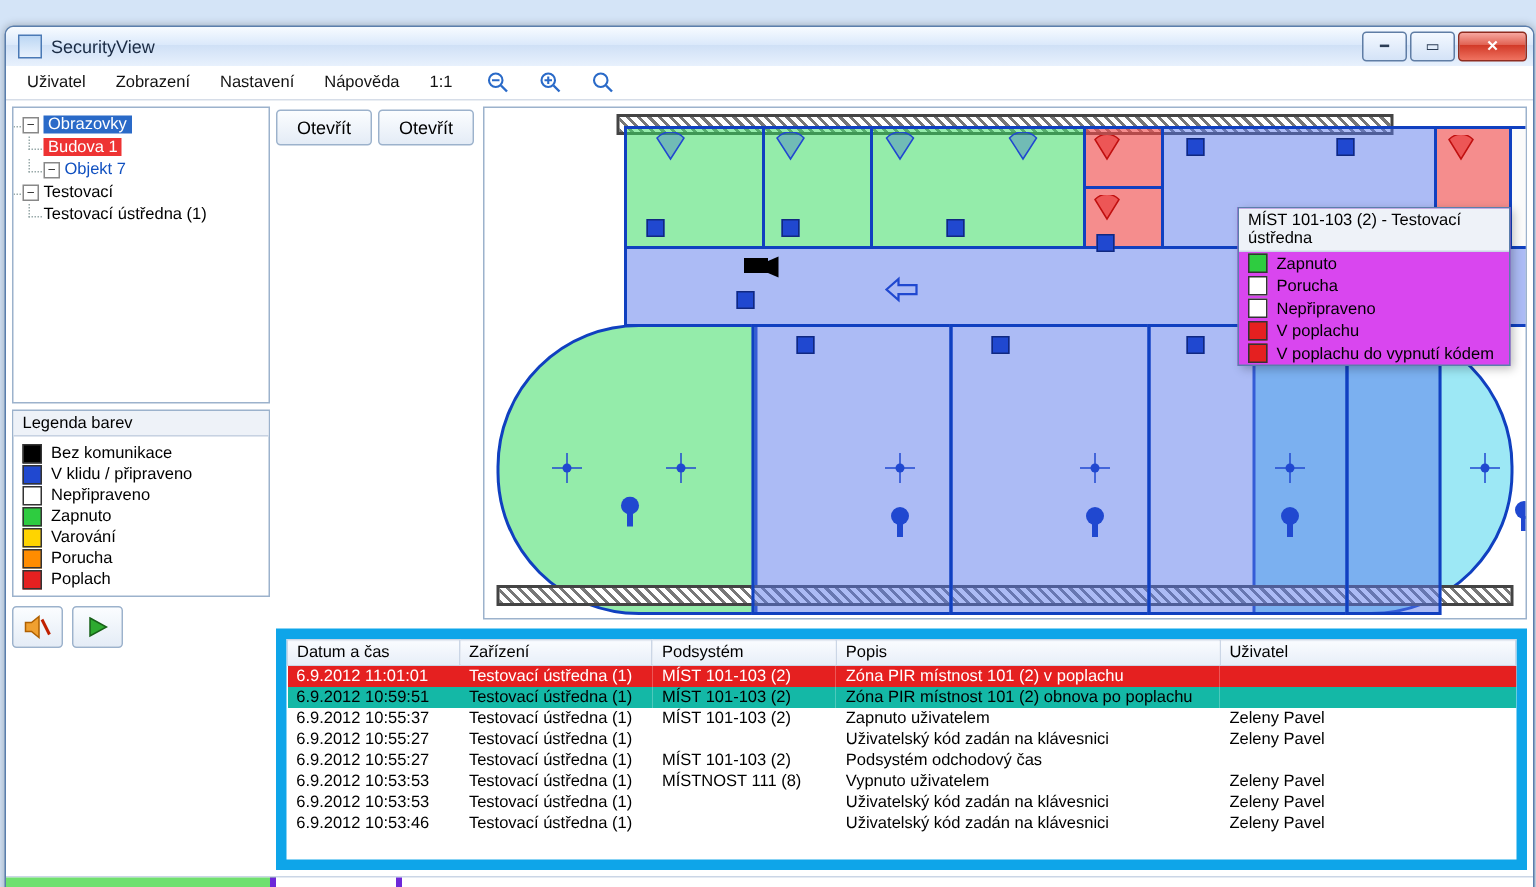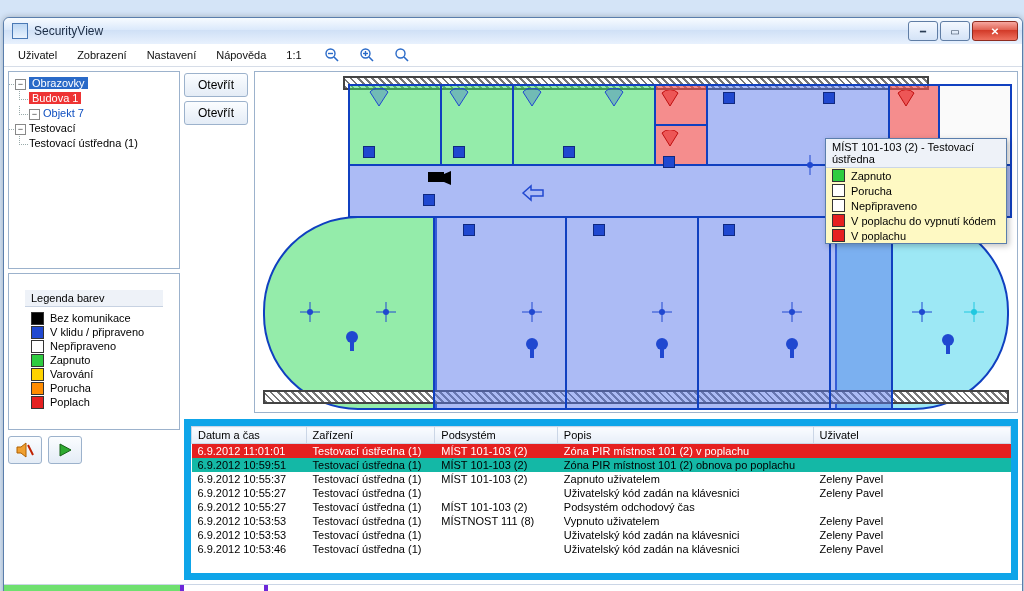--- a/index.html
+++ b/index.html
@@ -18,44 +18,44 @@
 .left-col{width:172px;display:flex;flex-direction:column;gap:4px}
 .panel{background:#fff;border:1px solid #9cb2cc}
 .tree{flex:0 0 188px;overflow:auto;padding:4px 2px;font-size:11px}
 .tree ul{list-style:none;margin:0;padding-left:14px}
 .tree li{white-space:nowrap;line-height:15px;position:relative}
 .tree li::before{content:"";position:absolute;left:-10px;top:0;width:8px;height:8px;border-left:1px dotted #9aa;border-bottom:1px dotted #9aa}
 .tree .toggle{display:inline-block;width:9px;height:9px;border:1px solid #888;background:#fff;font-size:9px;line-height:8px;text-align:center;margin-right:3px;color:#333}
 .tree .sel{background:#2a6ac8;color:#fff;padding:0 3px}
 .tree .red{background:#e33;color:#fff;padding:0 3px}
 .tree .blue{color:#1050c0}
-.legend{flex:0 0 auto;padding:16px}
+.legend{flex:0 0 auto;padding:0}
 .legend .hdr{background:#eef2f8;border-bottom:1px solid #c7d2e2;padding:2px 6px;font-size:11px}
 .legend .items{padding:4px 6px}
 .legend .row{display:flex;align-items:center;gap:6px;line-height:14px}
 .legend .sw{width:11px;height:11px;border:1px solid #333}
 .ctrl-btns{display:flex;gap:6px;padding:2px 0}
 .ctrl-btns .sq{width:32px;height:26px;border:1px solid #9cb2cc;border-radius:3px;background:linear-gradient(#fbfdff,#e4ecf6);display:flex;align-items:center;justify-content:center}
 .right-col{flex:1;display:flex;flex-direction:column;min-width:0}
 .map-row{display:flex;gap:6px;flex:0 0 342px}
-.map-btns{display:flex;flex-direction:column;gap:4px;padding-top:2px}
+.map-btns{display:flex;flex-direction:row;gap:4px;padding-top:2px}
 .map-btns button{width:64px;height:24px;border:1px solid #9cb2cc;border-radius:3px;background:linear-gradient(#fbfdff,#e4ecf6);font-size:12px}
 .map-wrap{flex:1;position:relative}
 .map{position:absolute;inset:0;border:1px solid #9cb2cc;background:#fff;overflow:hidden}
 .floor{position:absolute;left:8px;top:4px;right:8px;bottom:8px}
 .room{position:absolute;border:2px solid #1040c0}
 .g{background:rgba(60,220,100,.55)}
 .b{background:rgba(90,120,235,.5)}
 .c{background:rgba(60,210,235,.5)}
 .r{background:rgba(240,80,80,.65)}
 .w{background:#fafafa}
 .hatch{border:2px solid #444;background:repeating-linear-gradient(45deg,#777 0 2px,#fff 2px 5px)}
 .sensor{position:absolute;width:10px;height:10px;background:#2048d0;border:1px solid #102880}
 
-.tip{position:absolute;right:10px;top:66px;width:180px;background:#fef9c3;border:1px solid #5a7eac;box-shadow:2px 2px 6px rgba(0,0,0,.25);font-size:11px}
+.tip{position:absolute;right:10px;top:66px;width:180px;background:#d946ef;border:1px solid #5a7eac;box-shadow:2px 2px 6px rgba(0,0,0,.25);font-size:11px}
 .tip .thdr{background:#eef2f8;border-bottom:1px solid #cbd6e6;padding:2px 6px}
 .tip .trow{display:flex;align-items:center;gap:6px;padding:1px 6px}
 .tip .tsw{width:11px;height:11px;border:1px solid #333}
 
 .evt{flex:1;margin-top:6px;border:7px solid #0ea5e9;background:#fff;overflow:auto;min-height:0}
 .evt table{width:100%;border-collapse:collapse;font-size:11px}
 .evt th{background:linear-gradient(#fafcff,#e7eef8);border:1px solid #cbd6e6;padding:2px 6px;text-align:left;font-weight:normal;position:sticky;top:0}
 .evt td{padding:1px 6px;border-right:1px solid transparent;white-space:nowrap}
 .evt tr.red td{background:#e52020;color:#fff}
 .evt tr.grn td{background:#14b8a6;color:#000}
@@ -333,25 +333,25 @@
                   <div class="trow">
                     <span class="tsw" style="background:#ffffff"></span>
                     <span>Porucha</span>
                   </div>
                   <div class="trow">
                     <span class="tsw" style="background:#ffffff"></span>
                     <span>Nepřipraveno</span>
                   </div>
                   <div class="trow">
                     <span class="tsw" style="background:#e52020"></span>
-                    <span>V poplachu do vypnutí kódem</span>
+                    <span>V poplachu</span>
                   </div>
                   <div class="trow">
                     <span class="tsw" style="background:#e52020"></span>
-                    <span>V poplachu</span>
+                    <span>V poplachu do vypnutí kódem</span>
                   </div>
                 </div>
             </div>
           </div>
         </div>
       </div>
 
       <div class="evt">
         <table>
           <thead>

